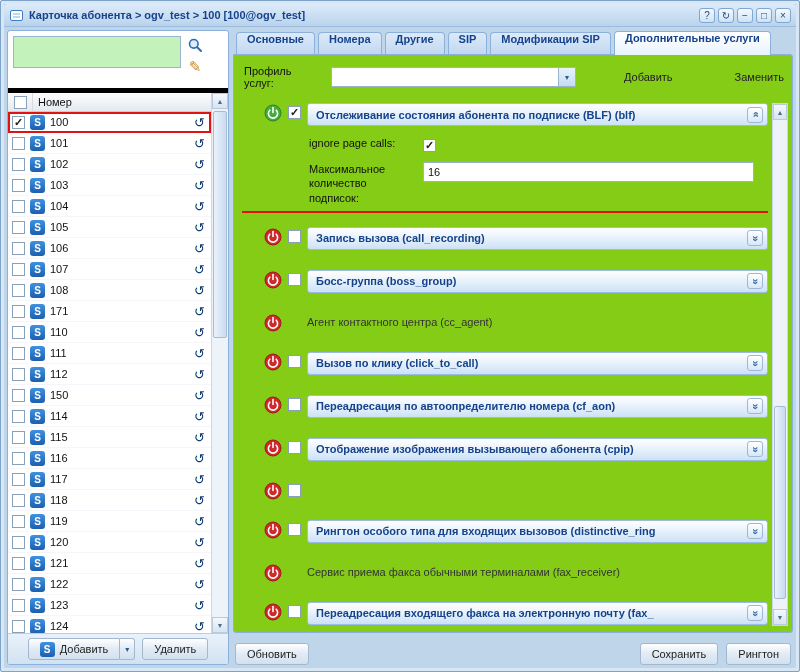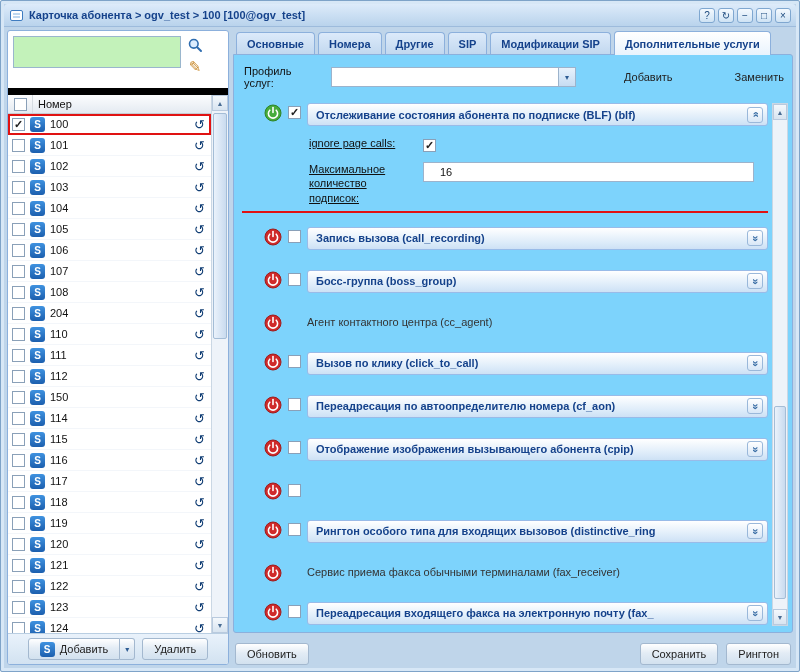--- a/index.html
+++ b/index.html
@@ -14,21 +14,21 @@
   .win-controls{display:flex;gap:3px;}
   .wbtn{width:16px;height:15px;border:1px solid #7fa7d0;border-radius:3px;background:linear-gradient(#f4f9fe,#cfe3f4);color:#1c4a7e;font-size:10px;line-height:13px;text-align:center;cursor:default;}
 
   
   .left-panel{position:absolute;left:6px;top:29px;width:222px;bottom:6px;background:#fff;border:1px solid #8cb0dc;border-radius:3px;display:flex;flex-direction:column;overflow:hidden;}
   .search-area{padding:5px 5px 14px 5px;display:flex;gap:6px;}
   .green-box{width:168px;height:32px;background:#c3f2ba;border:1px solid #9ab6cd;}
   .search-tools{display:flex;flex-direction:column;gap:7px;align-items:center;padding-top:1px;}
   .pencil{color:#c8882a;font-size:15px;line-height:14px;}
 
-  .table-wrap{flex:1;position:relative;border-top:7px solid #000000;}
+  .table-wrap{flex:1;position:relative;border-top:5px solid #000000;}
   .thead{position:absolute;top:0;left:0;right:17px;height:19px;display:flex;align-items:stretch;background:linear-gradient(#fcfdfe,#e4eaf1);border-bottom:1px solid #c6ccd3;}
   .col-cb{width:25px;display:flex;align-items:center;justify-content:center;border-right:1px solid #d6dce2;}
   .col-num{flex:1;display:flex;align-items:center;padding-left:5px;color:#111;}
   .rows{position:absolute;top:19px;left:0;right:17px;bottom:0;overflow:hidden;}
   .trow{height:21px;display:flex;align-items:center;gap:5px;padding:0 4px;border-bottom:1px solid #f3f6fa;}
   .trow.hl{outline:2px solid #e01212;outline-offset:-2px;}
   .trow .num{flex:1;color:#111;}
   .hist{color:#0f3c73;font-size:13px;margin-right:2px;line-height:1;}
   .sicon{width:15px;height:15px;border-radius:3px;background:linear-gradient(#3f92e0,#1c5fae);color:#fff;font-weight:bold;font-size:10px;display:flex;align-items:center;justify-content:center;flex:none;}
 
@@ -47,23 +47,23 @@
   .left-footer{height:31px;border-top:1px solid #b9cee2;background:linear-gradient(#e9f2fb,#d2e2f1);display:flex;align-items:center;justify-content:center;gap:7px;flex:none;}
 
   .btn{height:22px;padding:0 11px;border:1px solid #a3b8cf;border-radius:3px;background:linear-gradient(#ffffff,#e3ecf5 45%,#d2e1ef);font-size:11px;color:#222;display:inline-flex;align-items:center;justify-content:center;gap:5px;cursor:default;white-space:nowrap;}
   .btn-split{display:flex;}
   .btn-split .btn{border-radius:3px 0 0 3px;}
   .btn-arrow{width:15px;height:22px;border:1px solid #a3b8cf;border-left:none;border-radius:0 3px 3px 0;background:linear-gradient(#ffffff,#e3ecf5 45%,#d2e1ef);display:flex;align-items:center;justify-content:center;font-size:8px;color:#2d5c93;}
 
   
   .main-panel{position:absolute;left:232px;top:29px;right:6px;bottom:6px;display:flex;flex-direction:column;}
   .tabs{height:24px;display:flex;gap:3px;padding-left:3px;align-items:flex-end;flex:none;}
-  .tab{height:22px;padding:0 10px;display:flex;align-items:center;font-weight:bold;color:#15428b;background:linear-gradient(#dceafa,#c2d8ef);border:1px solid #8cb0dc;border-bottom:none;border-radius:4px 4px 0 0;position:relative;z-index:1;cursor:default;white-space:nowrap;}
+  .tab{height:22px;padding:0 10px;display:flex;align-items:flex-start;font-weight:bold;color:#15428b;background:linear-gradient(#dceafa,#c2d8ef);border:1px solid #8cb0dc;border-bottom:none;border-radius:4px 4px 0 0;position:relative;z-index:1;cursor:default;white-space:nowrap;}
   .tab.active{height:24px;background:linear-gradient(#ffffff,#e9f3fd);z-index:2;margin-bottom:-1px;}
-  .content{flex:1;background:#7dd3fc;border:1px solid #8cb0dc;position:relative;border-radius:0 3px 3px 3px;}
+  .content{flex:1;background:#84cc16;border:1px solid #8cb0dc;position:relative;border-radius:0 3px 3px 3px;}
 
   .profile-row{display:flex;align-items:center;padding:10px 8px 6px 10px;}
   .profile-label{color:#111;margin-right:8px;}
   .combo{width:248px;height:20px;border:1px solid #9cb3cc;background:#fff;display:flex;}
   .combo-value{flex:1;padding:2px 4px;color:#333;}
   .combo-btn{width:17px;background:linear-gradient(#e8f2fc,#c6dcf2);border-left:1px solid #9cb3cc;color:#2d5c93;font-size:8px;display:flex;align-items:center;justify-content:center;}
   .tool-btn{color:#222;cursor:default;}
   .tool-add{margin-left:48px;}
   .tool-replace{margin-left:62px;}
 
@@ -77,22 +77,22 @@
   .svc-main{flex:1;min-width:0;}
   .svc-bar{height:23px;display:flex;align-items:center;padding:0 4px 0 8px;border:1px solid #99bbe8;border-radius:3px;background:linear-gradient(#ffffff,#dcebf9 70%,#cde1f5);cursor:default;}
   .svc-title{flex:1;font-weight:bold;color:#15428b;white-space:nowrap;overflow:hidden;}
   .chev-btn{width:16px;height:16px;border:1px solid #9ab8da;border-radius:3px;background:linear-gradient(#ffffff,#d8e7f7);color:#3a6ea5;display:flex;align-items:center;justify-content:center;flex:none;}
   .chev-btn > span{display:inline-block;font-size:11px;font-weight:bold;transform:rotate(90deg);line-height:1;}
   .chev-btn.up > span{transform:rotate(-90deg);}
   .svc-plain{color:#333;margin-left:19px;padding-top:3px;white-space:nowrap;overflow:hidden;}
 
   .svc-details{padding:10px 14px 2px 2px;display:flex;flex-direction:column;gap:10px;}
   .detail-row{display:flex;align-items:flex-start;gap:8px;}
-  .detail-label{width:106px;flex:none;color:#111;line-height:1.3;text-decoration:underline;}
-  .detail-input{flex:1;height:20px;border:1px solid #9cb3cc;font:11px "Liberation Sans",sans-serif;padding:0 16px;color:#111;background:#fff;}
+  .detail-label{width:106px;flex:none;color:#111;line-height:1.3;}
+  .detail-input{flex:1;height:20px;border:1px solid #9cb3cc;font:11px "Liberation Sans",sans-serif;padding:0 4px;color:#111;background:#fff;}
 
   .svc-scroll{position:absolute;top:48px;right:4px;bottom:6px;width:16px;background:#eef3f9;border:1px solid #cad7e4;}
 
   .main-footer{height:32px;display:flex;align-items:flex-end;padding:4px 2px 0 2px;gap:8px;flex:none;}
   .spacer{flex:1;}
 </style>
 </head>
 <body>
 
 <div class="window">
@@ -196,21 +196,21 @@
           <div class="trow">
             <span class="cb"></span>
             <span class="sicon">S</span>
             <span class="num">108</span>
             <span class="hist">↺</span>
           </div>
 
           <div class="trow">
             <span class="cb"></span>
             <span class="sicon">S</span>
-            <span class="num">204</span>
+            <span class="num">171</span>
             <span class="hist">↺</span>
           </div>
 
           <div class="trow">
             <span class="cb"></span>
             <span class="sicon">S</span>
             <span class="num">110</span>
             <span class="hist">↺</span>
           </div>
 

